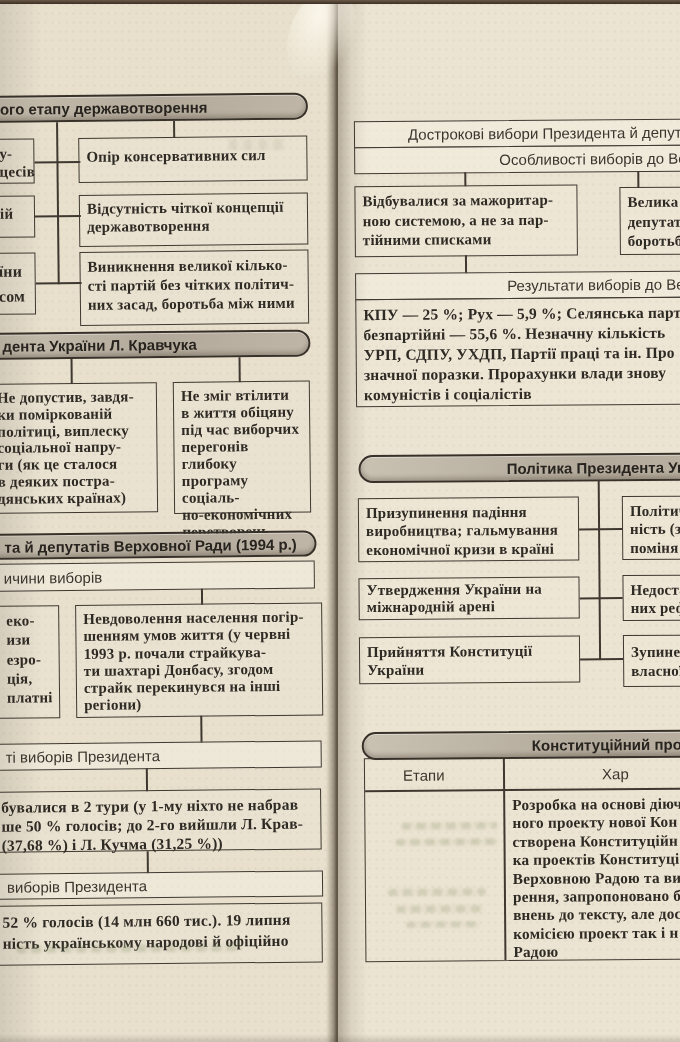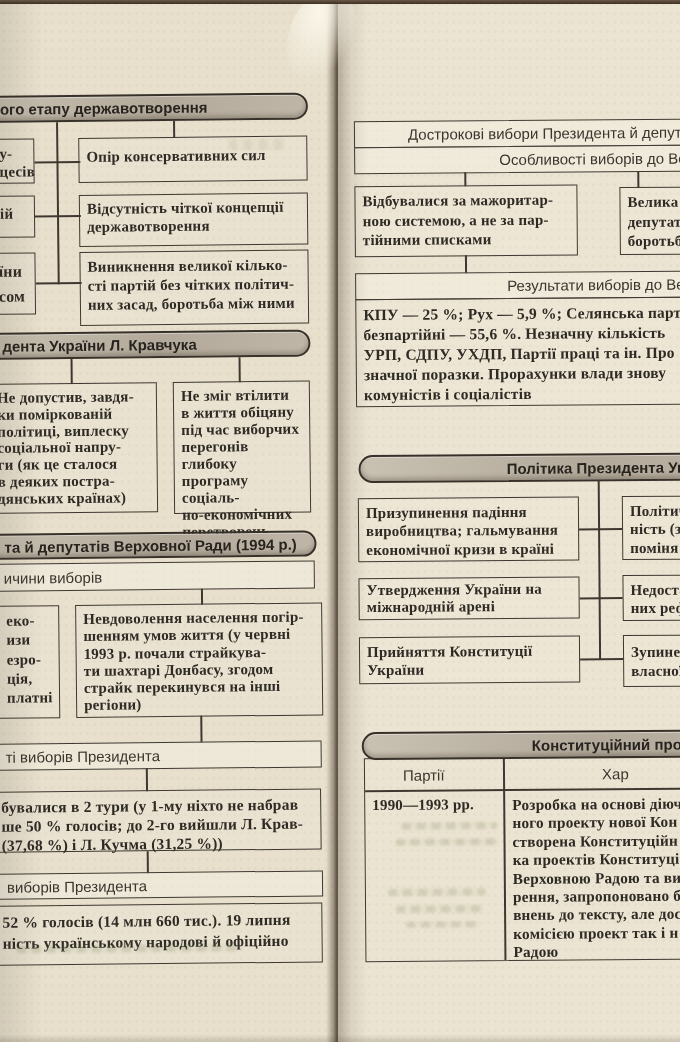--- a/index.html
+++ b/index.html
@@ -243,23 +243,22 @@
 них реф</span>
       </div>
       <div class="box" style="left:284px;top:636px;width:120px;height:52px">
         <span class="box-text" style="line-height:19px;padding-top:7px">Зупине
 власної</span>
       </div>
 
       <div class="tbl" style="left:24px;top:757px;width:420px;height:204px">
         <div class="tbl-divider" style="left:138px"></div>
         <div class="tbl-headline" style="top:31px"></div>
-        <span class="bar-text abs" style="left:38px;top:8px">Партії</span>
+        <span class="bar-text abs" style="left:38px;top:8px">Етапи</span>
         <span class="bar-text abs" style="left:237px;top:8px">Хар</span>
-        <span class="box-text abs" style="left:0px;top:33px;font-size:15px">1990—1993 рр.</span>
         <span class="box-text abs" style="left:140px;top:33px;line-height:18.4px;font-size:15.3px">Розробка на основі діюч
 ного проекту нової Кон
 створена Конституційн
 ка проектів Конституці
 Верховною Радою та ви
 рення, запропоновано б
 внень до тексту, але дос
 комісією проект так і н
 Радою</span>
 

